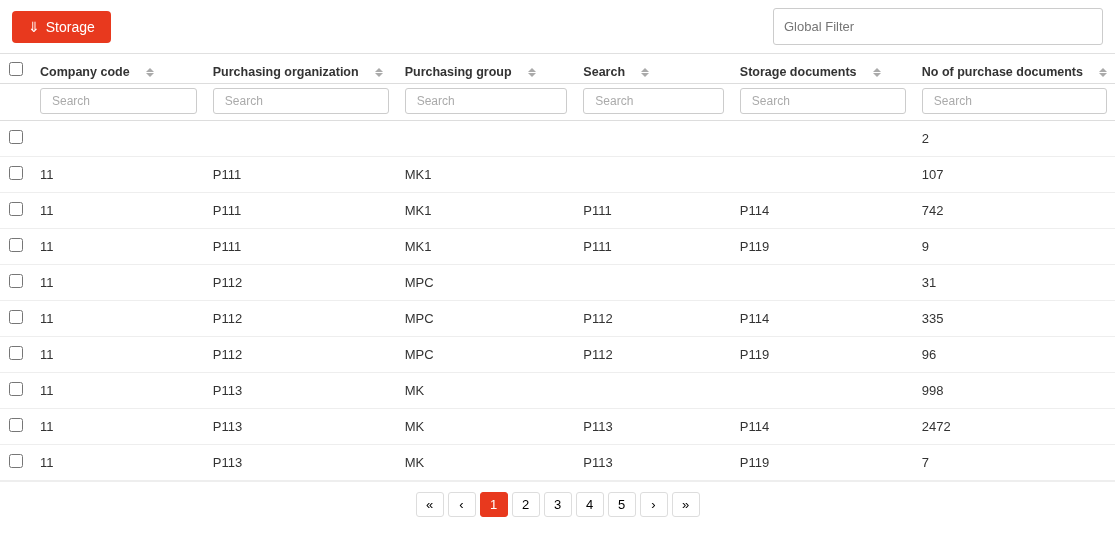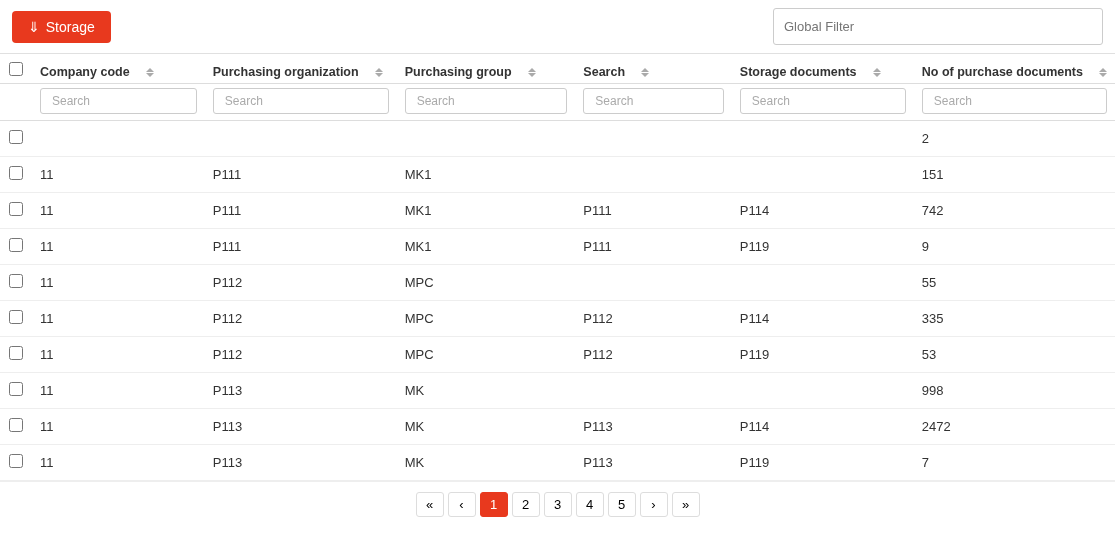--- a/index.html
+++ b/index.html
@@ -247,21 +247,21 @@
     </tr>
       <tr>
       <td class="checkbox-col">
         <input type="checkbox" style="width: 14px; height: 14px; cursor: pointer;">
       </td>
       <td>11</td>
       <td>P111</td>
       <td>MK1</td>
       <td></td>
       <td></td>
-      <td>151</td>
+      <td>107</td>
     </tr>
       <tr>
       <td class="checkbox-col">
         <input type="checkbox" style="width: 14px; height: 14px; cursor: pointer;">
       </td>
       <td>11</td>
       <td>P111</td>
       <td>MK1</td>
       <td>P111</td>
       <td>P114</td>
@@ -280,21 +280,21 @@
     </tr>
       <tr>
       <td class="checkbox-col">
         <input type="checkbox" style="width: 14px; height: 14px; cursor: pointer;">
       </td>
       <td>11</td>
       <td>P112</td>
       <td>MPC</td>
       <td></td>
       <td></td>
-      <td>55</td>
+      <td>31</td>
     </tr>
       <tr>
       <td class="checkbox-col">
         <input type="checkbox" style="width: 14px; height: 14px; cursor: pointer;">
       </td>
       <td>11</td>
       <td>P112</td>
       <td>MPC</td>
       <td>P112</td>
       <td>P114</td>
@@ -302,21 +302,21 @@
     </tr>
       <tr>
       <td class="checkbox-col">
         <input type="checkbox" style="width: 14px; height: 14px; cursor: pointer;">
       </td>
       <td>11</td>
       <td>P112</td>
       <td>MPC</td>
       <td>P112</td>
       <td>P119</td>
-      <td>53</td>
+      <td>96</td>
     </tr>
       <tr>
       <td class="checkbox-col">
         <input type="checkbox" style="width: 14px; height: 14px; cursor: pointer;">
       </td>
       <td>11</td>
       <td>P113</td>
       <td>MK</td>
       <td></td>
       <td></td>

